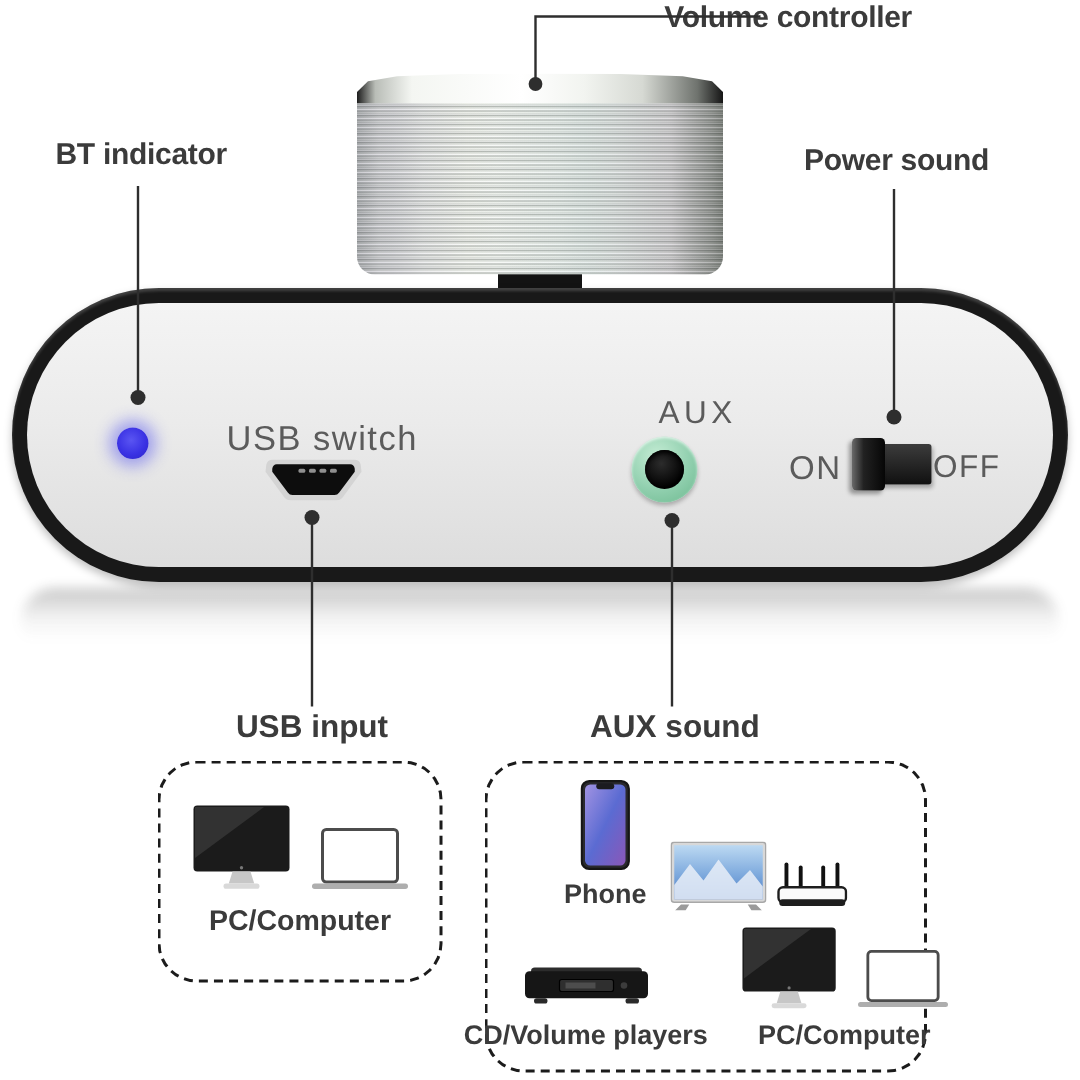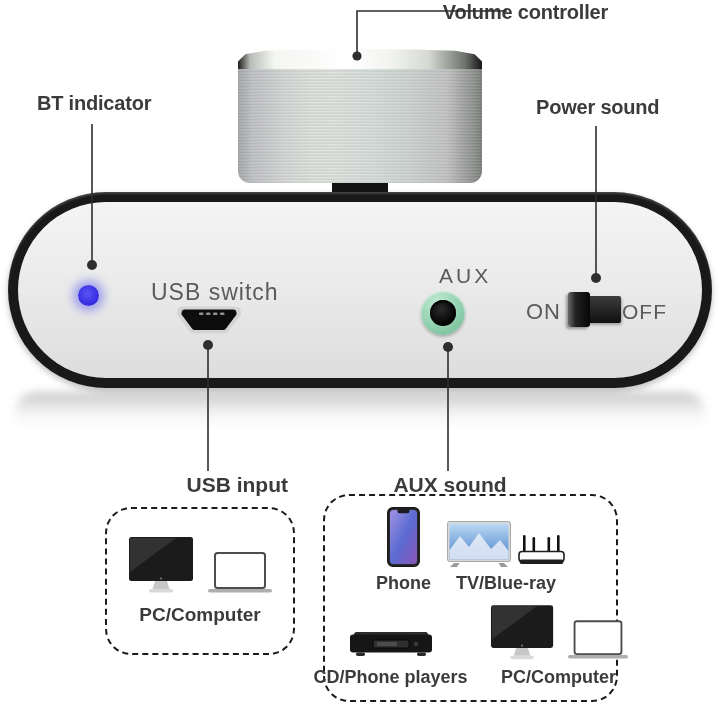--- a/index.html
+++ b/index.html
@@ -56,28 +56,28 @@
     background:radial-gradient(circle at 42% 35%,#2c2c2c,#000 72%);
     box-shadow:inset 0 2px 3px rgba(0,0,0,0.9);}
 
   .switch{position:absolute;left:570px;top:296px;width:51px;height:27px;border-radius:2px;z-index:4;
     background:linear-gradient(180deg,#3c3c3c,#101010);box-shadow:1px 2px 3px rgba(0,0,0,0.3);}
   .switch-knob{position:absolute;left:-2px;top:-4px;width:22px;height:35px;border-radius:3px;
     background:linear-gradient(90deg,#6a6a6a 0%,#222 35%,#060606 100%);box-shadow:-2px 2px 3px rgba(0,0,0,0.35);}
 
   
   .section-title{position:absolute;font-weight:bold;color:#3b3b3b;font-size:21px;text-align:center;width:160px;z-index:5;}
-  .title-usb{left:128px;top:473px;text-align:right;}
+  .title-usb{left:128px;top:473px;}
   .title-aux{left:370px;top:473px;}
 
   
   .dashed-box{position:absolute;border:2.5px dashed #1b1b1b;border-radius:26px;box-sizing:border-box;z-index:5;
     display:flex;flex-direction:column;align-items:center;}
   .box-usb{left:105px;top:507px;width:190px;height:148px;justify-content:center;}
-  .box-aux{left:323px;top:494px;width:295px;height:208px;padding-top:11px;}
+  .box-aux{left:323px;top:507px;width:295px;height:208px;padding-top:11px;}
 
   .icon-row{display:flex;align-items:flex-end;justify-content:center;}
   .group{display:flex;flex-direction:column;align-items:center;justify-content:flex-end;}
   .group-icons{display:flex;align-items:flex-end;}
   .item-label{font-weight:bold;color:#3b3b3b;font-size:18px;margin-top:6px;white-space:nowrap;}
   .box-usb .item-label{font-size:19px;margin-top:10px;}
   svg{display:block;}
 </style>
 </head>
 <body>
@@ -190,38 +190,37 @@
             <svg width="47" height="33" viewBox="0 0 47 33">
               <rect x="5" y="1" width="2.6" height="17" rx="1.3" fill="#111"></rect>
               <rect x="14.5" y="3" width="2.6" height="15" rx="1.3" fill="#111"></rect>
               <rect x="29.5" y="3" width="2.6" height="15" rx="1.3" fill="#111"></rect>
               <rect x="39" y="1" width="2.6" height="17" rx="1.3" fill="#111"></rect>
               <rect x="1" y="17.5" width="45" height="10" rx="3" fill="#fbfbfb" stroke="#1e1e1e" stroke-width="1.6"></rect>
               <rect x="1.5" y="25.5" width="44" height="4.5" rx="2.2" fill="#1e1e1e"></rect>
             </svg>
           </span>
         </div>
-        <div class="item-label">TV/Blue-ray</div>
       </div>
     </div>
 
     <div class="icon-row" style="gap:22px;margin-top:10px;">
       <div class="group">
         <span>
           <svg width="86" height="31" viewBox="0 0 86 31">
             <rect x="6" y="2" width="74" height="5" rx="2.5" fill="#2c2c2c"></rect>
             <rect x="2" y="4.5" width="82" height="18" rx="3" fill="#161616"></rect>
             <rect x="25" y="10" width="36" height="8" rx="1.5" fill="#2f2f2f" stroke="#000" stroke-width="0.8"></rect>
             <rect x="29" y="12" width="20" height="4" fill="#4d4d4d"></rect>
             <circle cx="68" cy="14" r="2.2" fill="#3c3c3c"></circle>
             <rect x="8" y="22.5" width="9" height="3.5" rx="1.7" fill="#2a2a2a"></rect>
             <rect x="69" y="22.5" width="9" height="3.5" rx="1.7" fill="#2a2a2a"></rect>
           </svg>
         </span>
-        <div class="item-label">CD/Phone players</div>
+        <div class="item-label">CD/Volume players</div>
       </div>
       <div class="group">
         <div class="group-icons" style="gap:10px;">
           <span>
             <svg width="68" height="57" viewBox="0 0 70 58">
               <rect x="1" y="1" width="64" height="44" rx="2.5" fill="#1b1b1b"></rect>
               <path d="M2 2 H48 L2 36 Z" fill="rgba(255,255,255,0.10)"></path>
               <circle cx="33" cy="42.5" r="1.1" fill="#777"></circle>
               <path d="M27 45 h12 l2.5 8 h-17 Z" fill="#c7c7c7"></path>
               <rect x="21" y="53" width="24" height="3.5" rx="1.7" fill="#d9d9d9"></rect>

